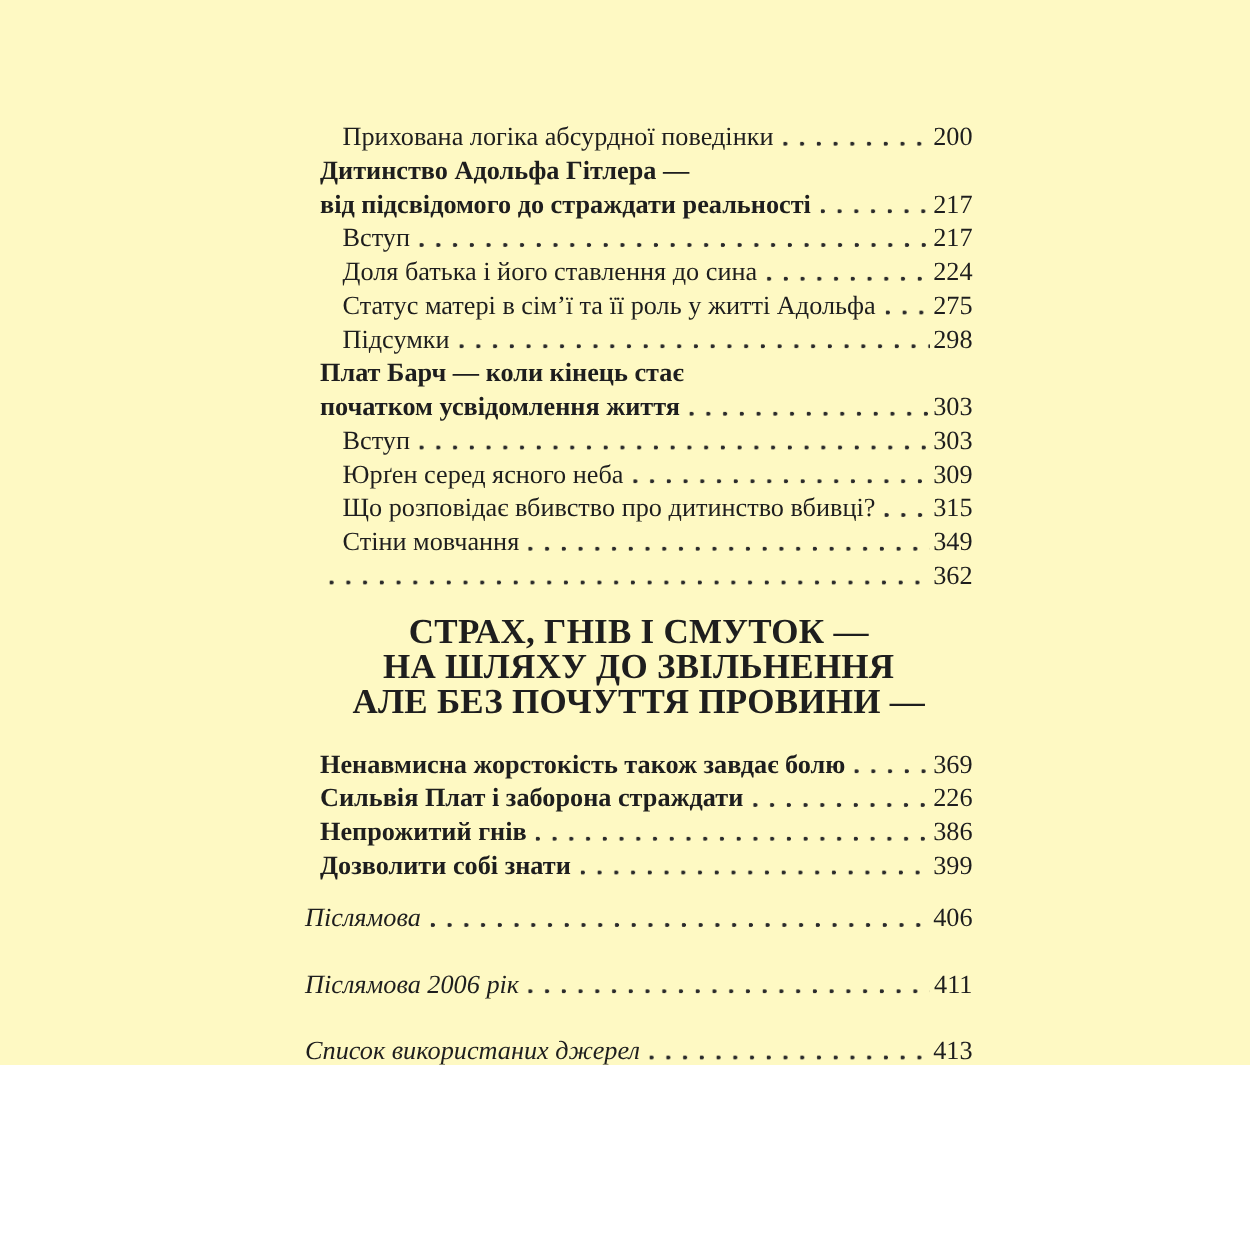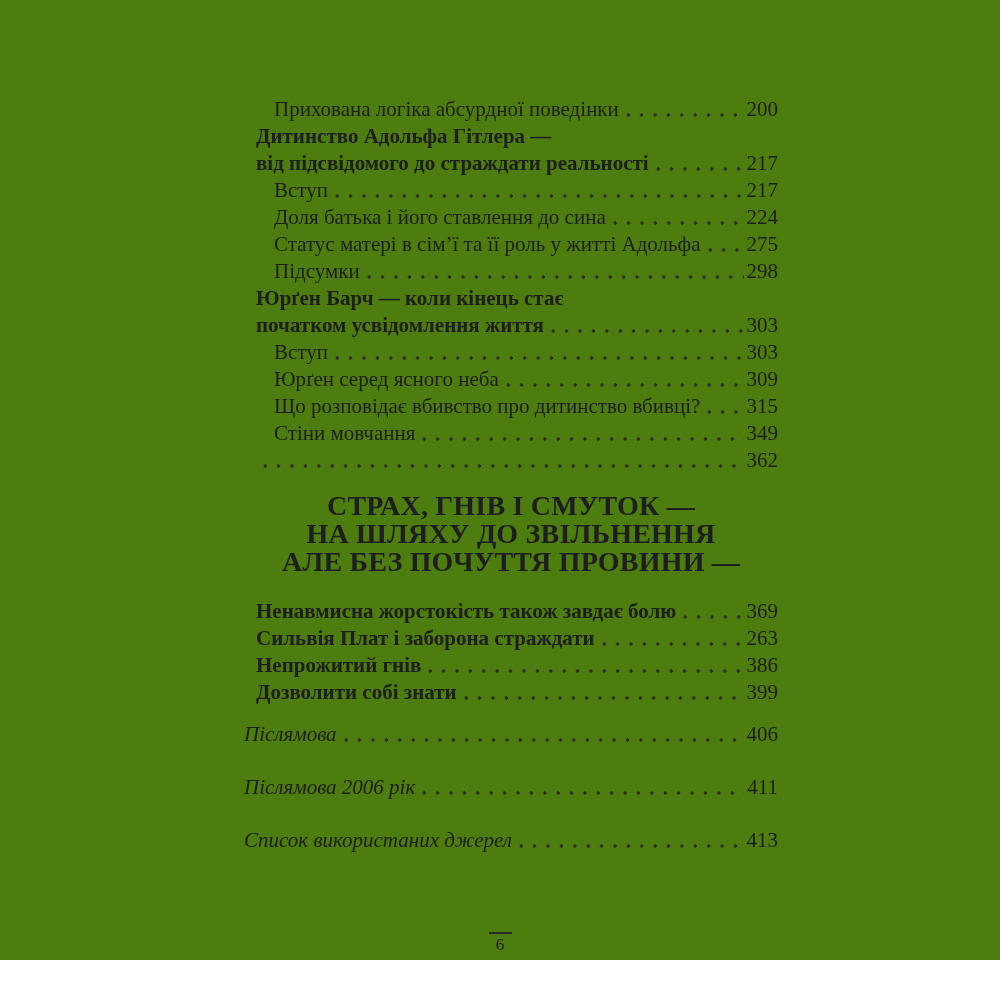--- a/index.html
+++ b/index.html
@@ -3,22 +3,22 @@
 <meta charset="utf-8">
 <style>
   html, body {
     margin: 0;
     padding: 0;
     background: #ffffff;
   }
   .page {
     position: relative;
     width: 1000px;
-    height: 960px;
-    background: #4d7c0f;
+    height: 852px;
+    background: #fef9c3;
     font-family: "Liberation Serif", serif;
     color: #1e1e1e;
     overflow: hidden;
   }
   .toc {
     position: absolute;
     left: 244px;
     top: 96px;
     width: 534px;
     font-size: 21px;
@@ -126,21 +126,21 @@
         </div>
         <div class="toc-entry sub">
           <div class="toc-line">
             <span class="title">Підсумки</span>
             <span class="dots"></span>
             <span class="pagenum">298</span>
           </div>
         </div>
         <div class="toc-entry chapter">
           <div class="toc-line">
-            <span class="title">Юрґен Барч — коли кінець стає</span>
+            <span class="title">Плат Барч — коли кінець стає</span>
           </div>
           <div class="toc-line">
             <span class="title">початком усвідомлення життя</span>
             <span class="dots"></span>
             <span class="pagenum">303</span>
           </div>
         </div>
         <div class="toc-entry sub">
           <div class="toc-line">
             <span class="title">Вступ</span>
@@ -188,21 +188,21 @@
           <div class="toc-line">
             <span class="title">Ненавмисна жорстокість також завдає болю</span>
             <span class="dots"></span>
             <span class="pagenum">369</span>
           </div>
         </div>
         <div class="toc-entry chapter">
           <div class="toc-line">
             <span class="title">Сильвія Плат і заборона страждати</span>
             <span class="dots"></span>
-            <span class="pagenum">263</span>
+            <span class="pagenum">226</span>
           </div>
         </div>
         <div class="toc-entry chapter">
           <div class="toc-line">
             <span class="title">Непрожитий гнів</span>
             <span class="dots"></span>
             <span class="pagenum">386</span>
           </div>
         </div>
         <div class="toc-entry chapter">

